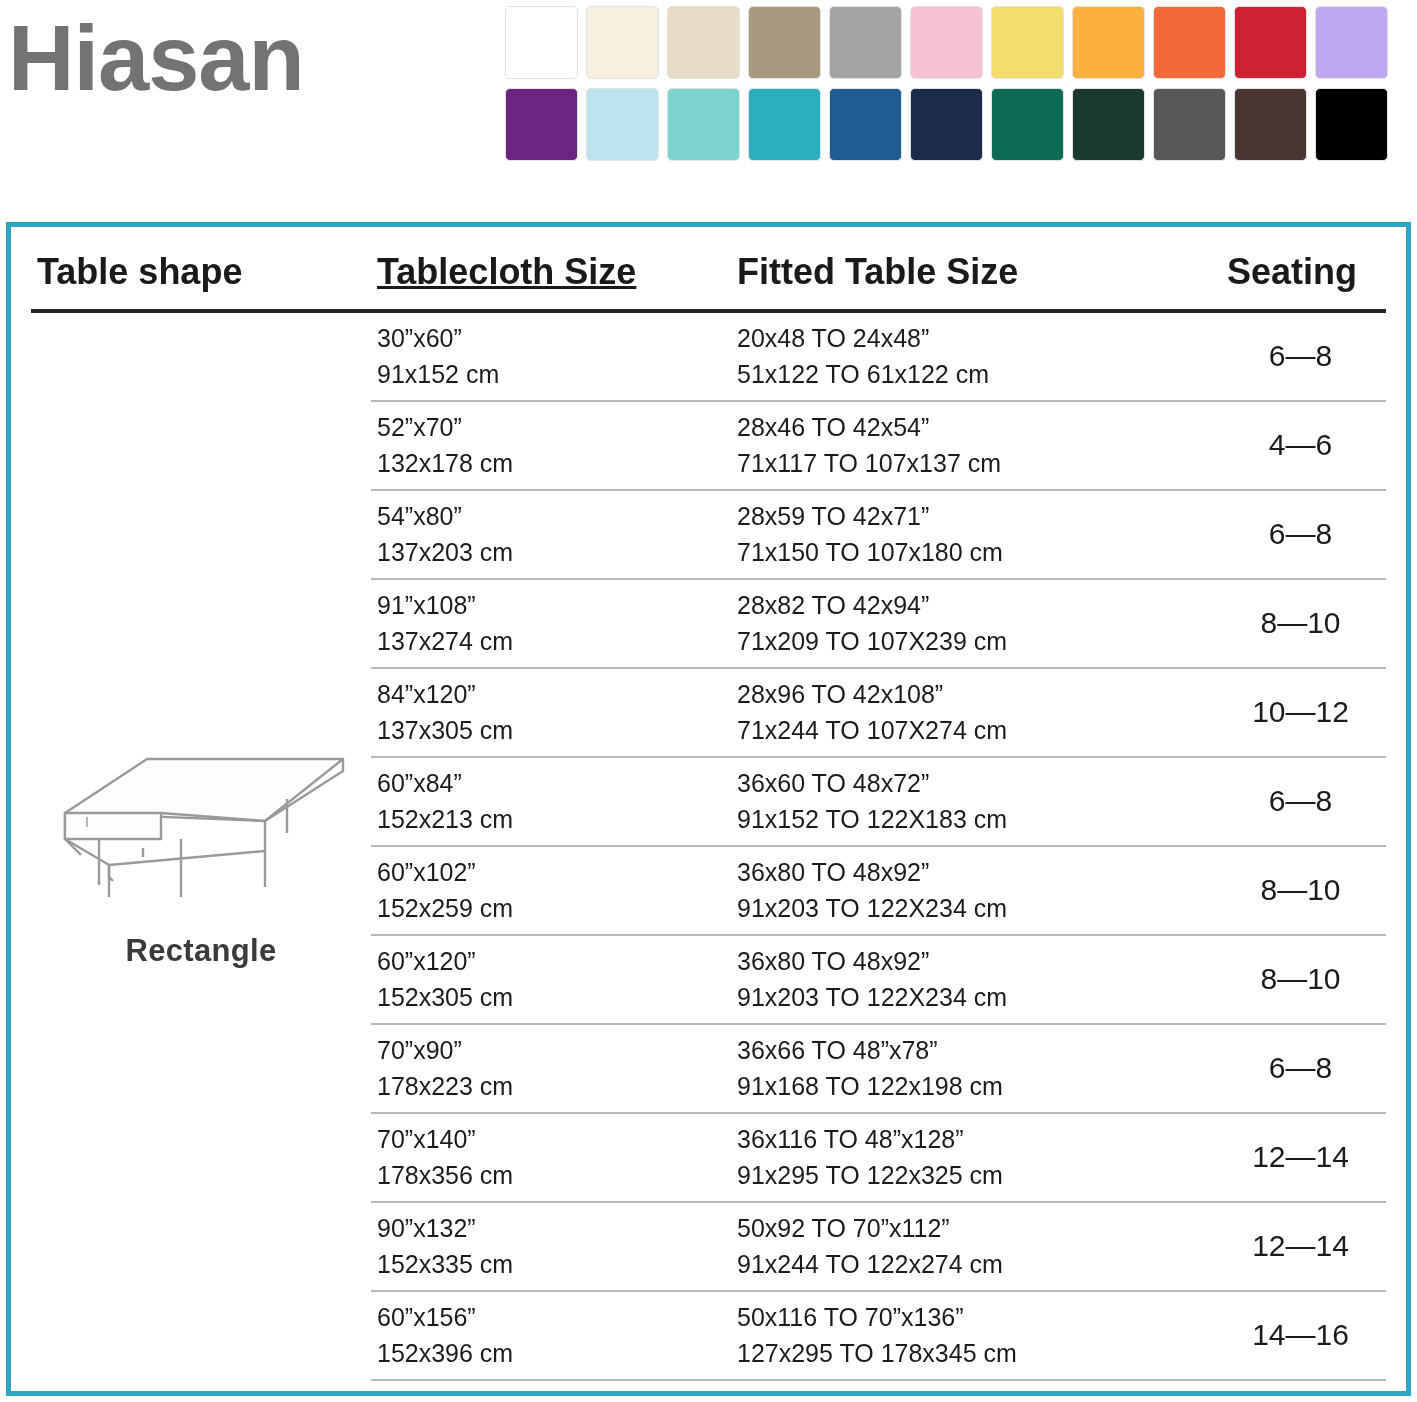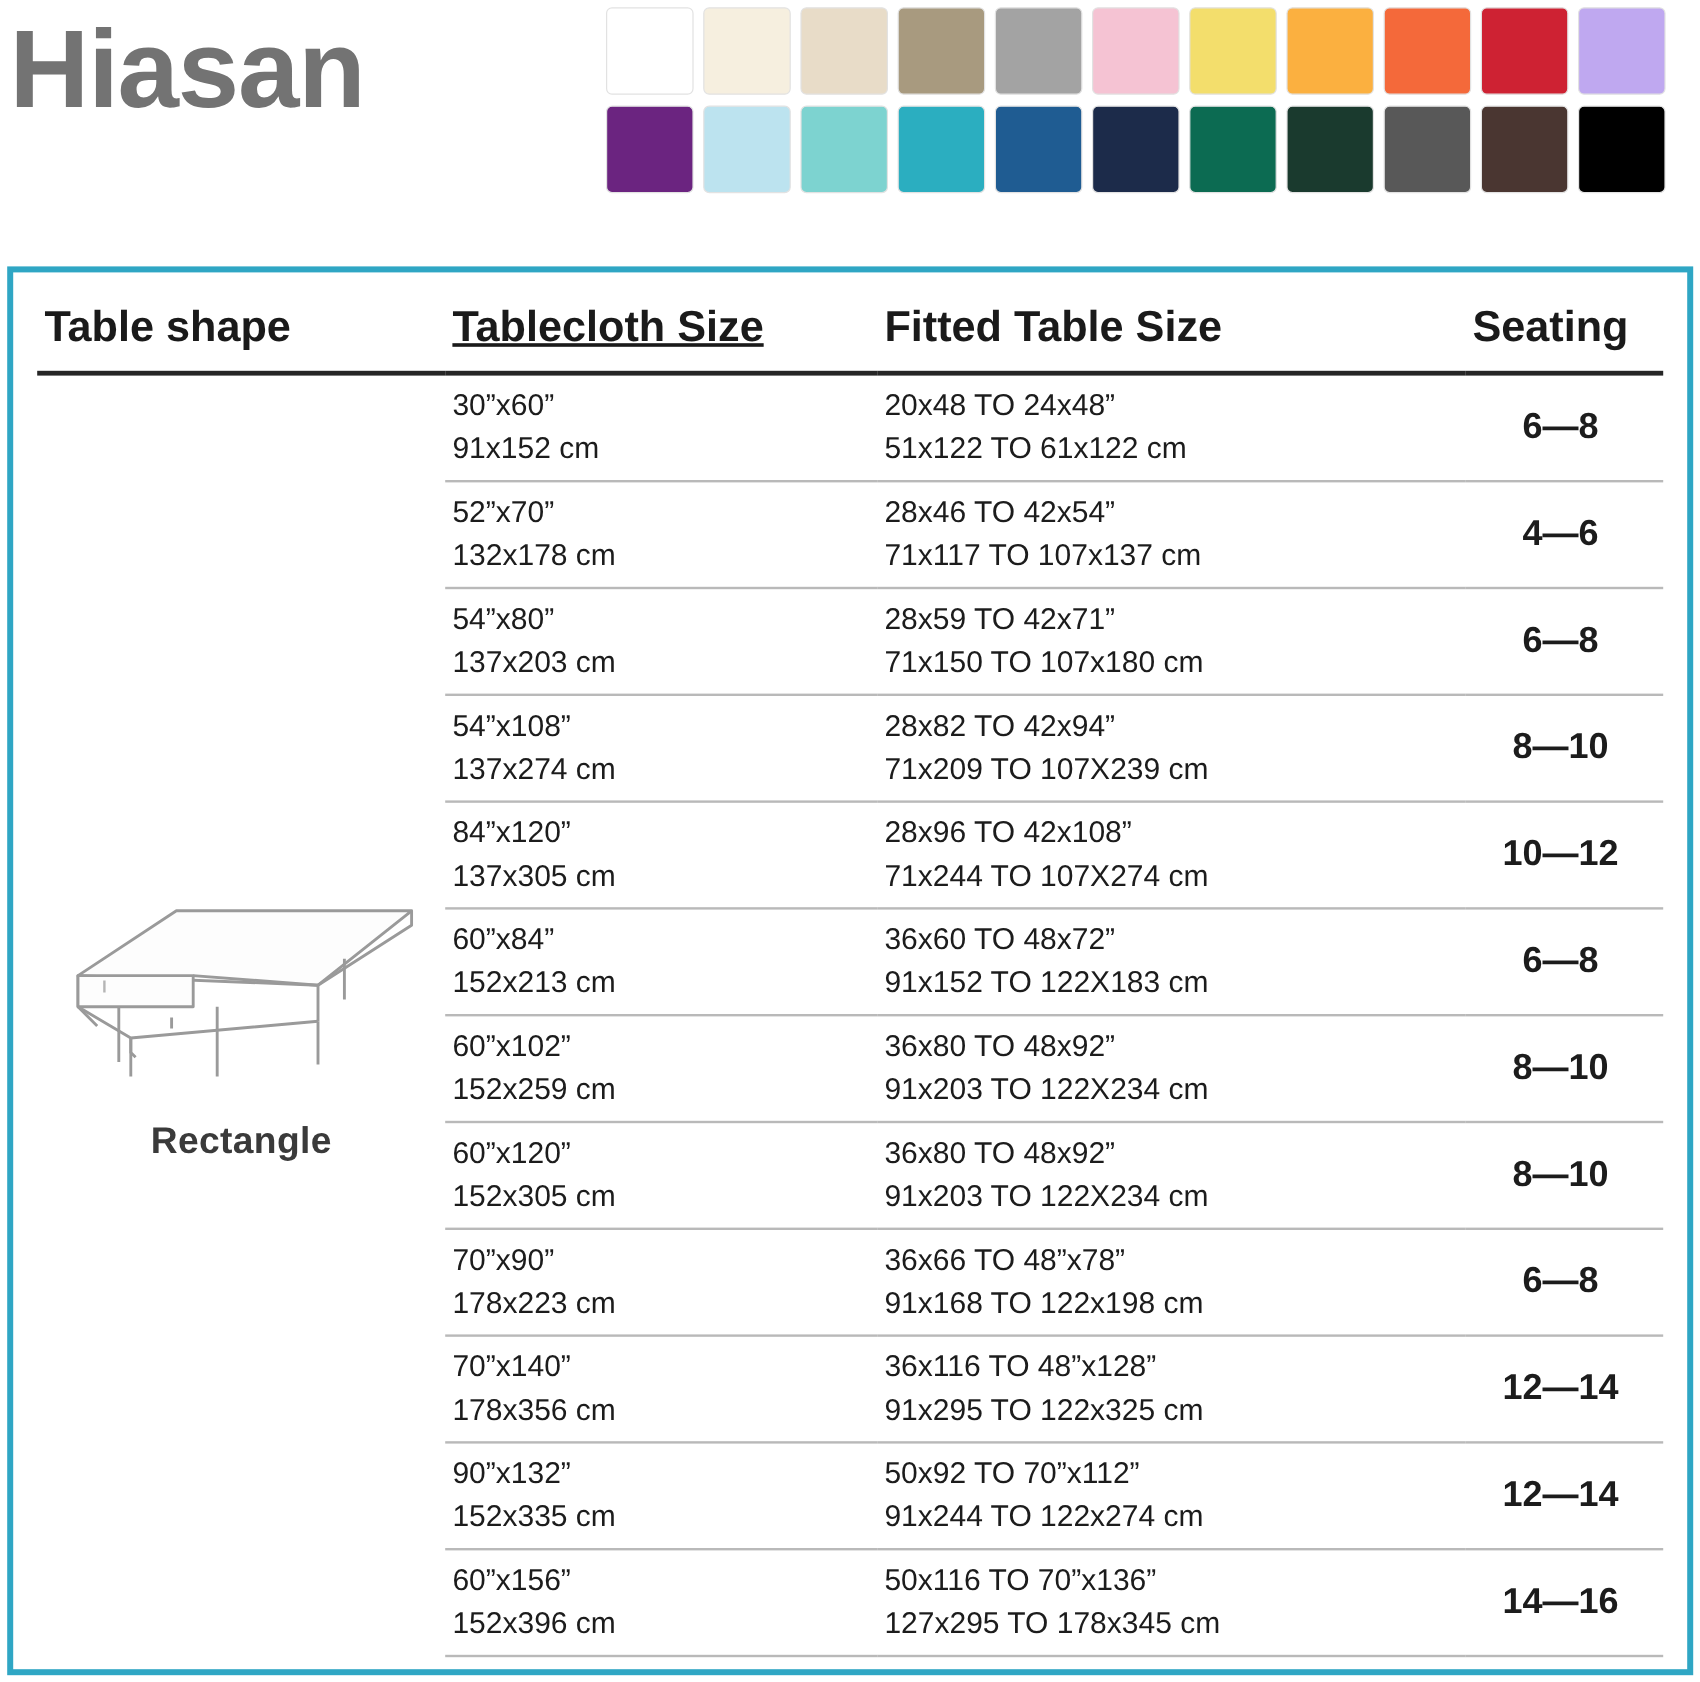--- a/index.html
+++ b/index.html
@@ -107,21 +107,20 @@
     text-align: center;
     padding: 0;
   }
   td.seat-cell {
     font-size: 30px;
     text-align: center;
     vertical-align: middle;
     padding-left: 0;
     padding-right: 6px;
     white-space: nowrap;
-    font-weight: bold;
   }
   td .line2 { display: block; }
 
   .shape-label {
     font-size: 31px;
     font-weight: bold;
     color: #3a3a3a;
     margin-top: 12px;
     letter-spacing: 0.3px;
   }
@@ -224,21 +223,21 @@
             <td><span class="line1">52”x70”</span><span class="line2">132x178 cm</span></td>
             <td><span class="line1">28x46 TO 42x54”</span><span class="line2">71x117 TO 107x137 cm</span></td>
             <td class="seat-cell">4—6</td>
           </tr>
           <tr>
             <td><span class="line1">54”x80”</span><span class="line2">137x203 cm</span></td>
             <td><span class="line1">28x59 TO 42x71”</span><span class="line2">71x150 TO 107x180 cm</span></td>
             <td class="seat-cell">6—8</td>
           </tr>
           <tr>
-            <td><span class="line1">54”x108”</span><span class="line2">137x274 cm</span></td>
+            <td><span class="line1">91”x108”</span><span class="line2">137x274 cm</span></td>
             <td><span class="line1">28x82 TO 42x94”</span><span class="line2">71x209 TO 107X239 cm</span></td>
             <td class="seat-cell">8—10</td>
           </tr>
           <tr>
             <td><span class="line1">84”x120”</span><span class="line2">137x305 cm</span></td>
             <td><span class="line1">28x96 TO 42x108”</span><span class="line2">71x244 TO 107X274 cm</span></td>
             <td class="seat-cell">10—12</td>
           </tr>
           <tr>
             <td><span class="line1">60”x84”</span><span class="line2">152x213 cm</span></td>

